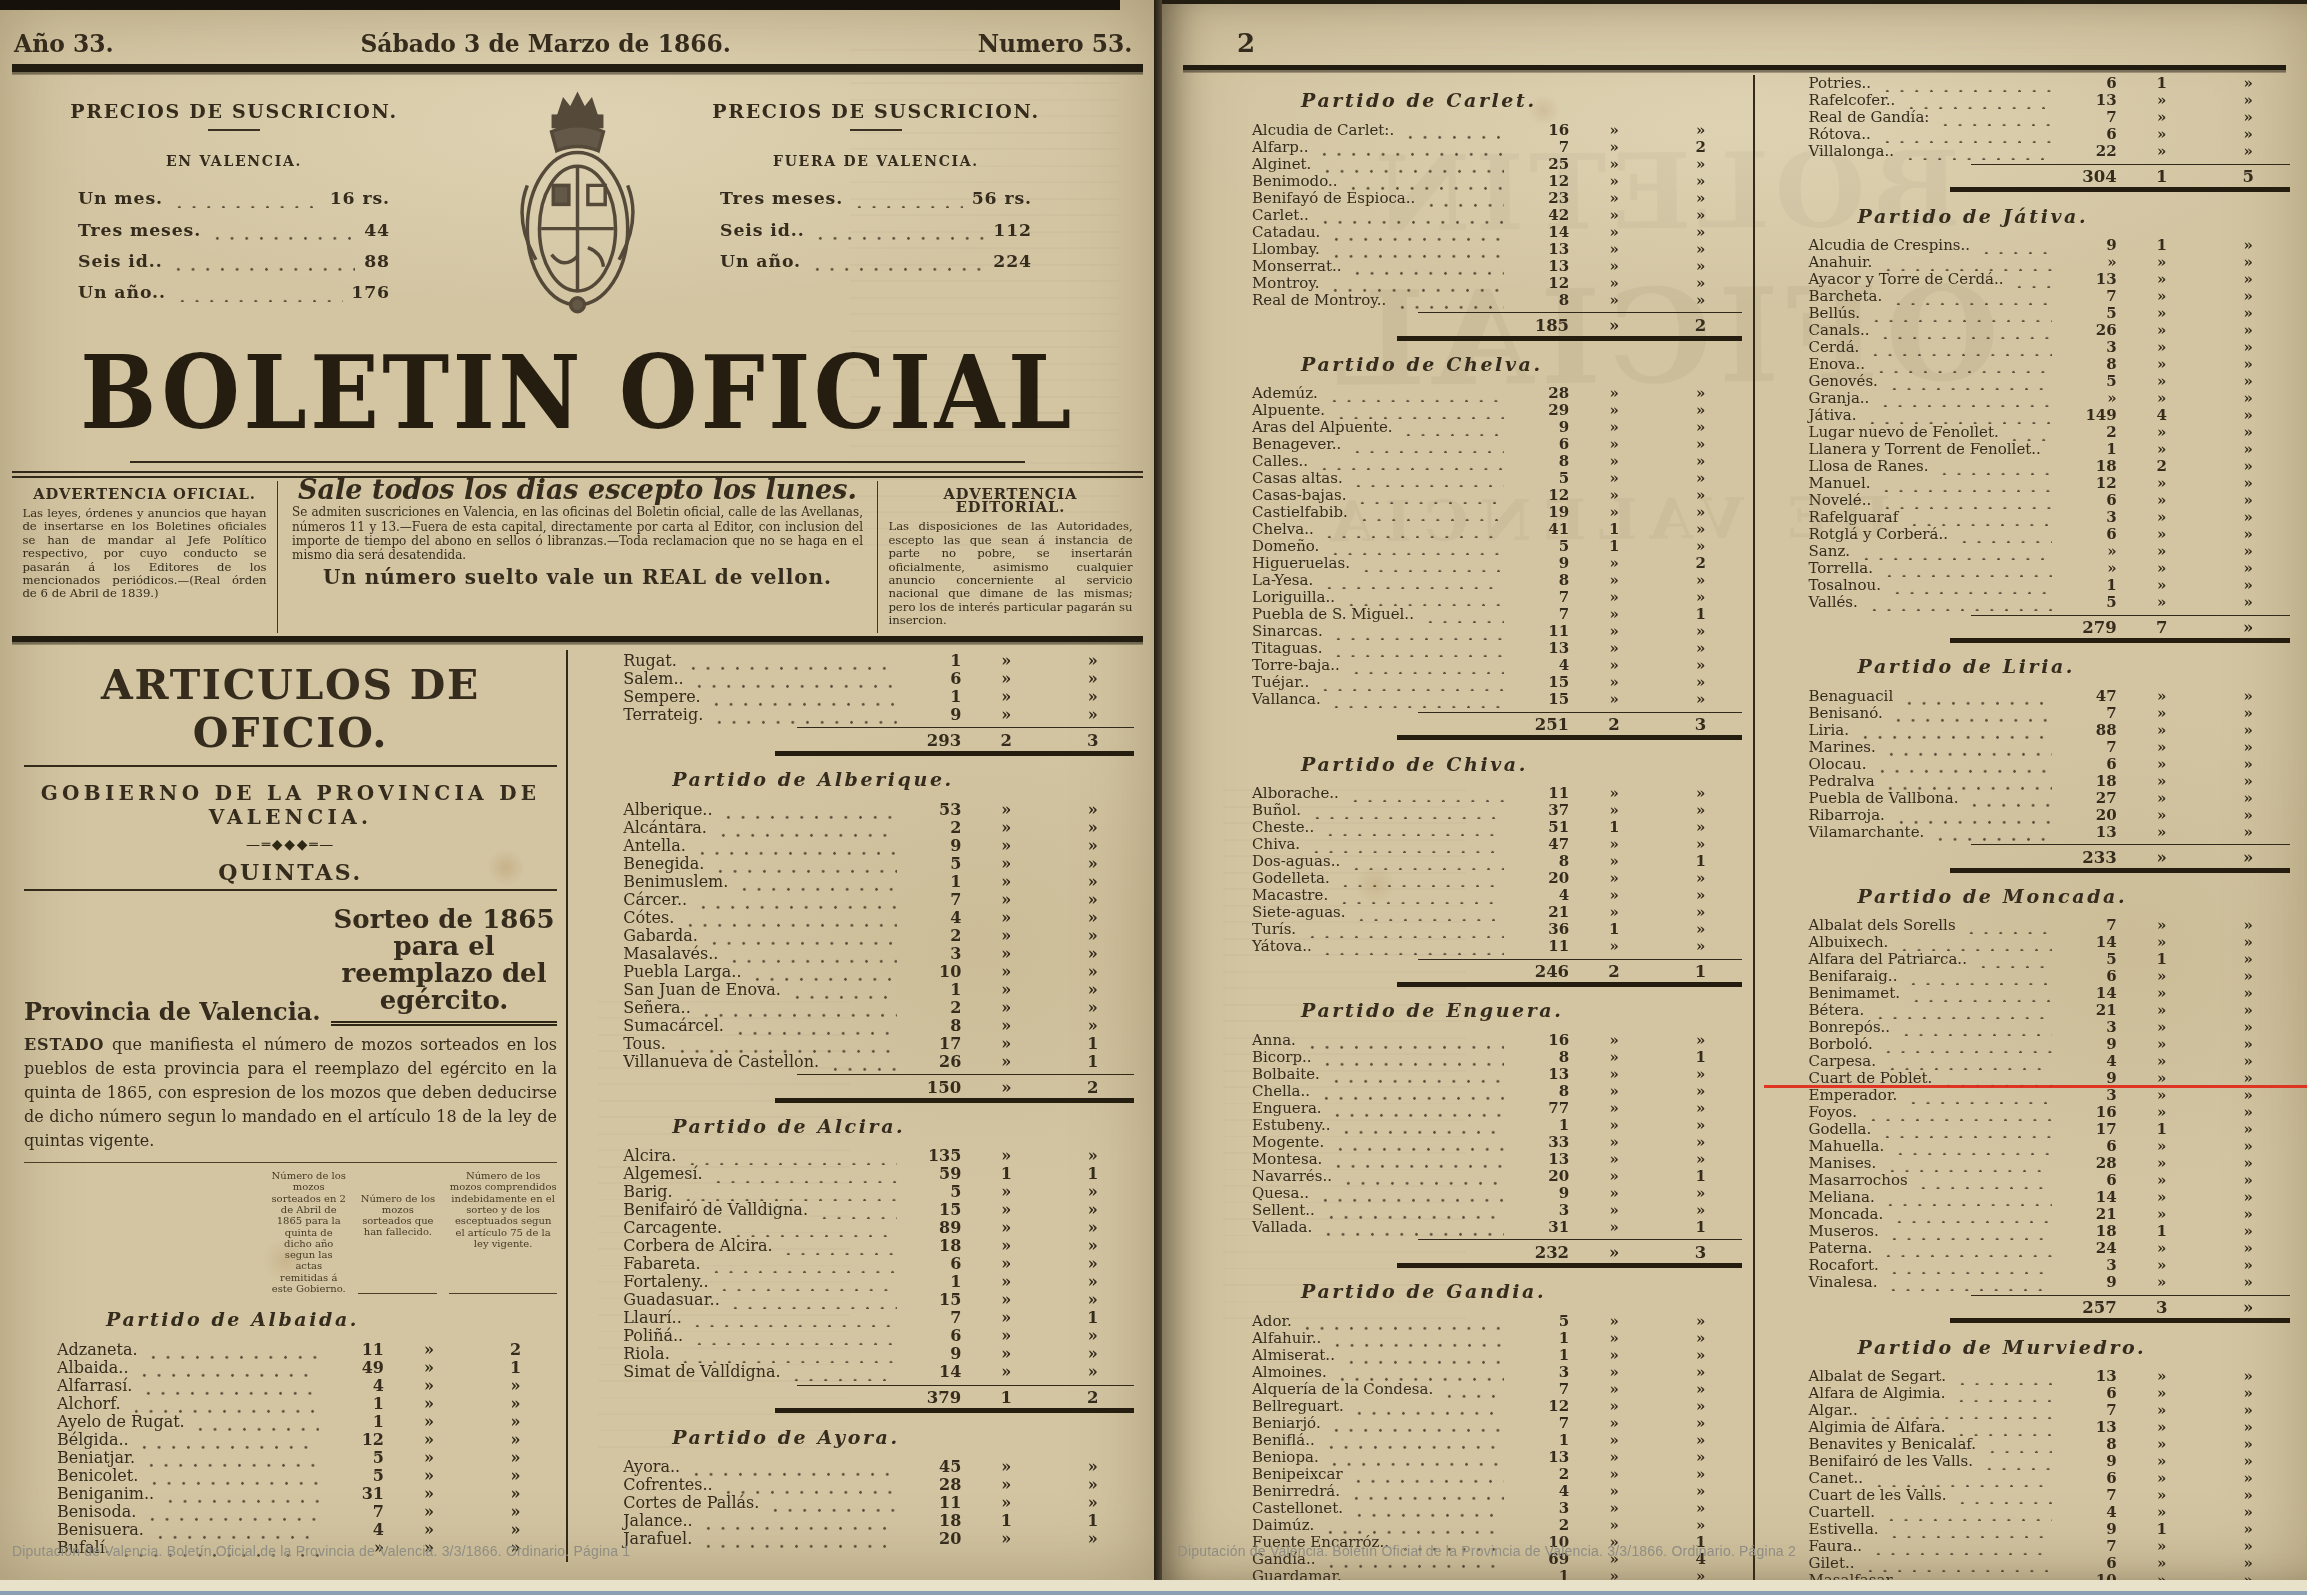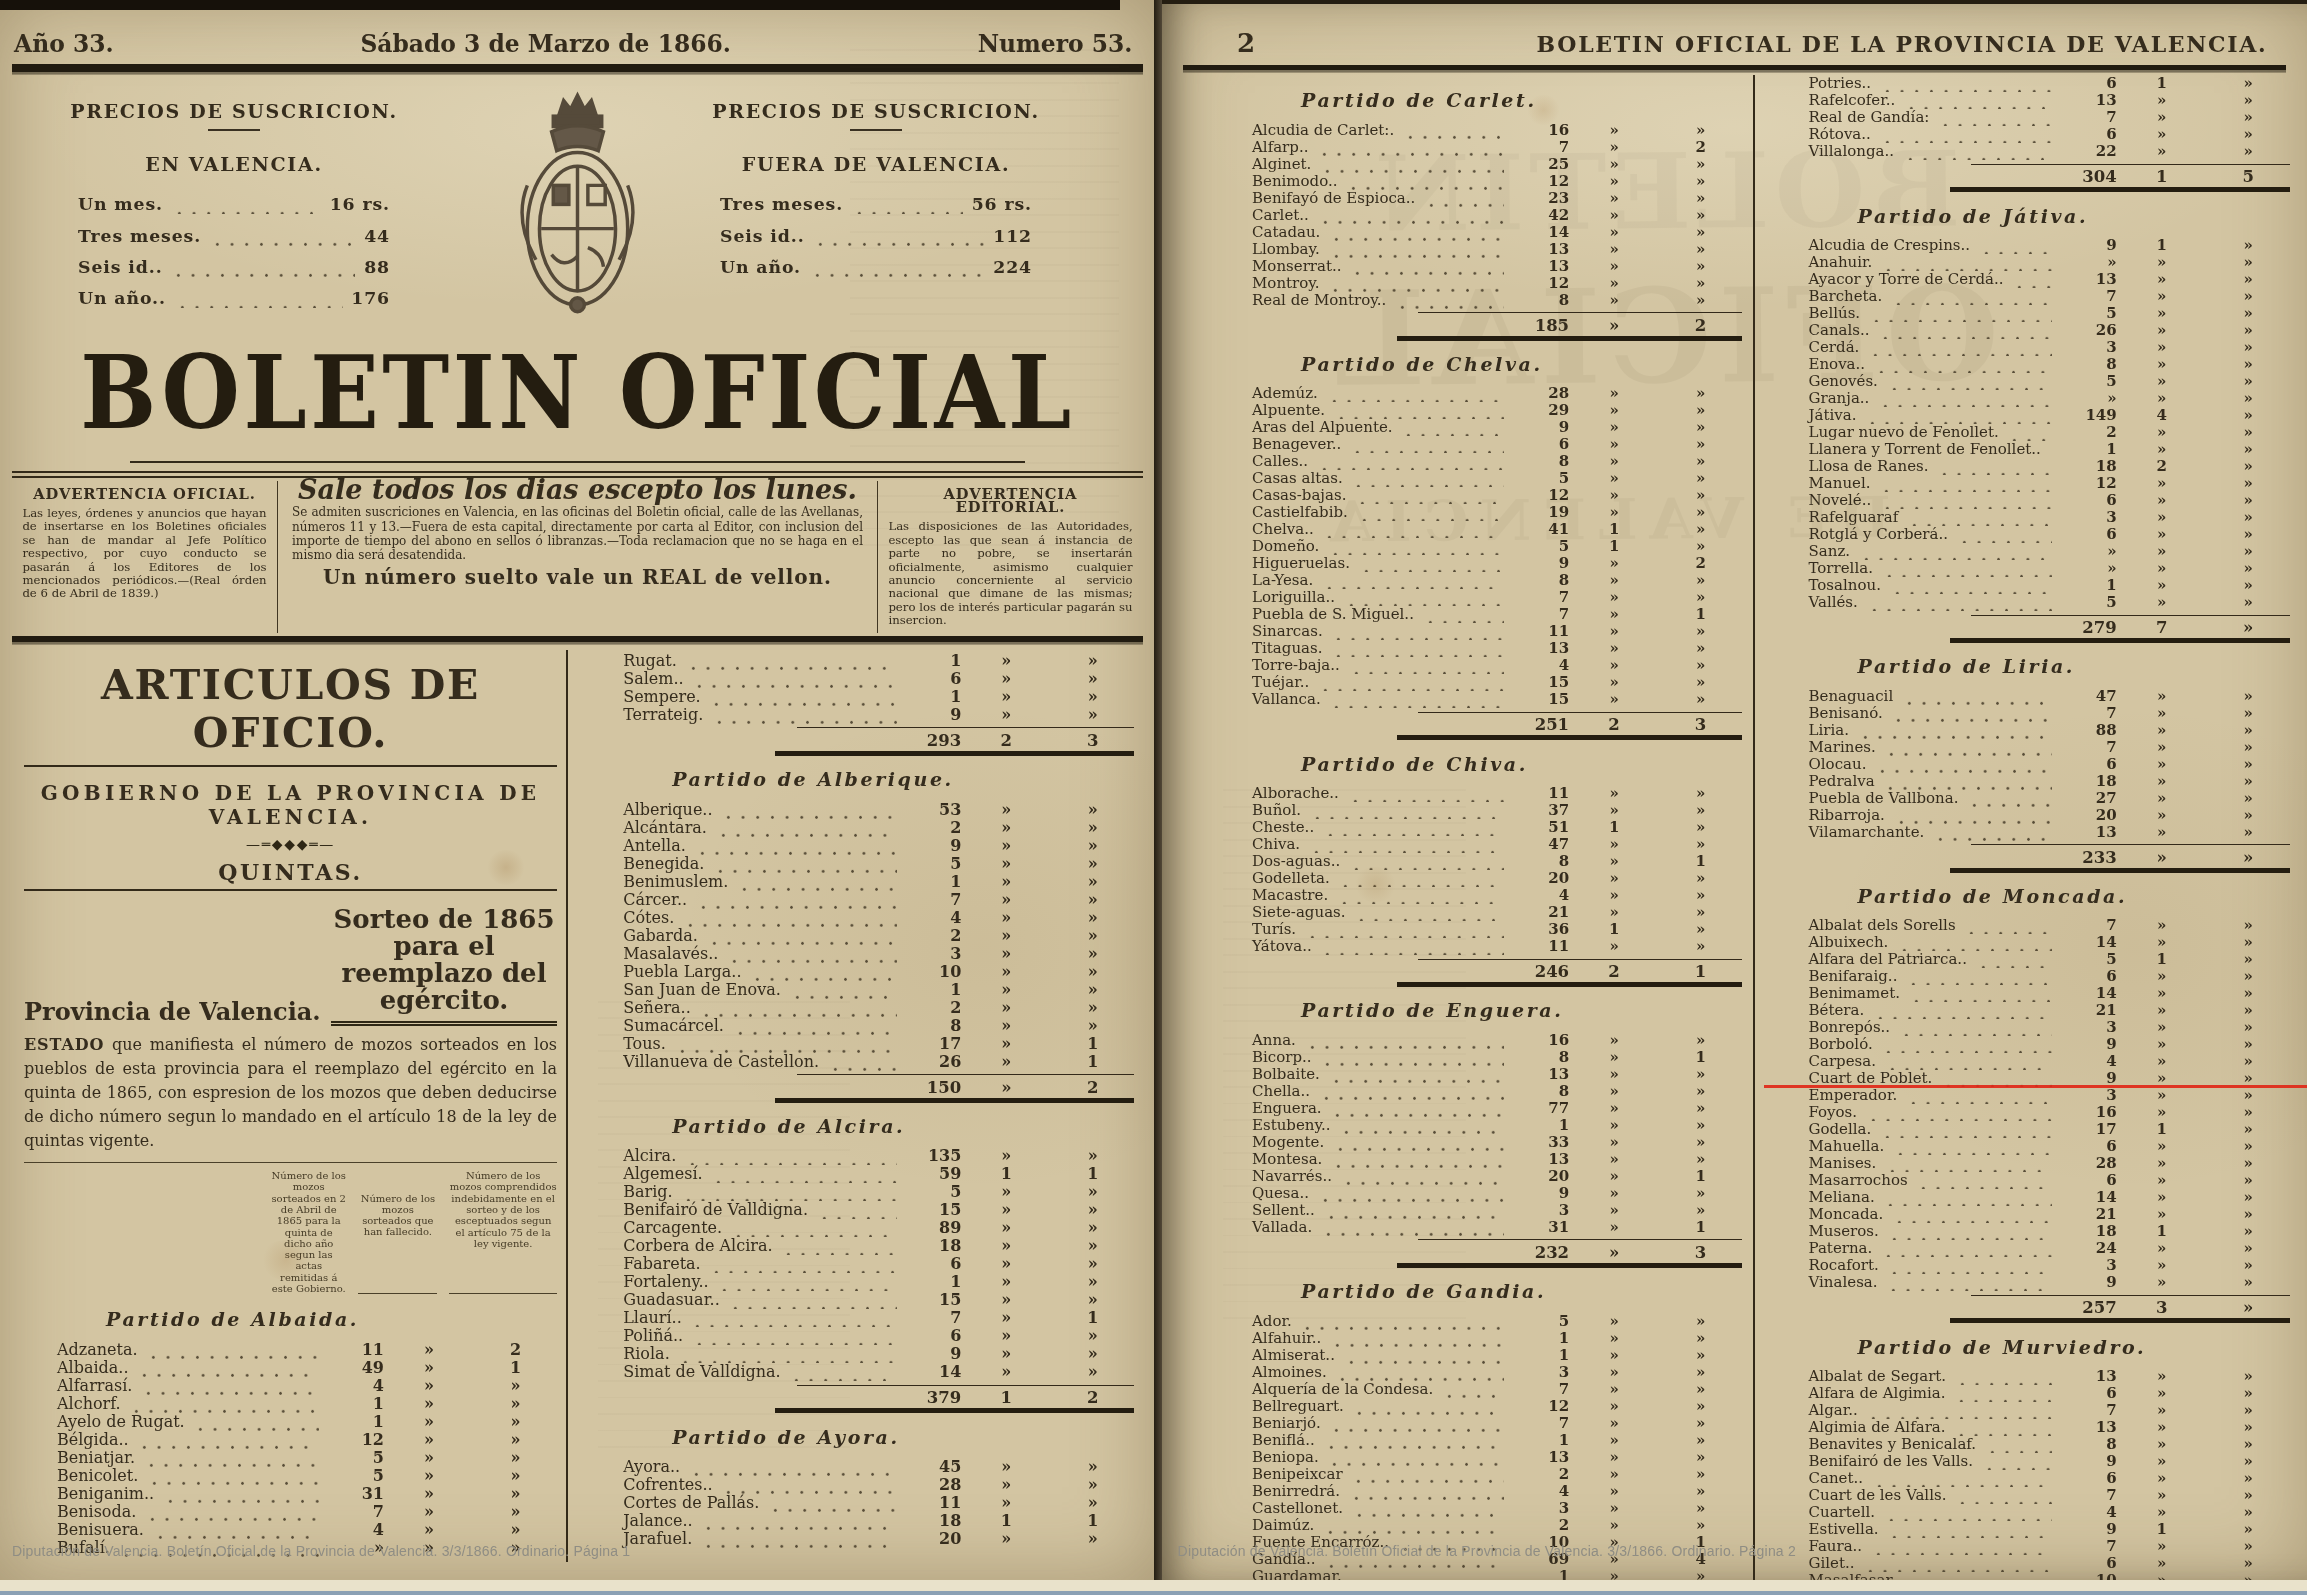--- a/index.html
+++ b/index.html
@@ -25,21 +25,21 @@
   .footer-note{position:absolute;bottom:21px;font-family:"Liberation Sans",sans-serif;
     font-size:14px;color:#8f8d84;letter-spacing:0.2px;}
   
   .p1-head{position:relative;display:flex;justify-content:space-between;align-items:baseline;
     padding:29.5px 22.5px 5.2px 14px;font-weight:bold;font-size:23.4px;}
   .rule-heavy{border:0;height:7.8px;background:#211b10;margin:1.7px 12px;box-shadow:0 2.6px 0 rgba(33,27,16,.5);}
   .masthead{position:relative;height:260px;}
   .pricebox{position:absolute;top:26px;width:364px;text-align:center;}
   .pricebox .pb-title{font-weight:bold;font-size:19px;letter-spacing:1.7px;}
   .pricebox .pb-rule{width:52px;border-bottom:2.6px solid #3a3122;margin:7px auto 22.5px;}
-  .pricebox .pb-sub{font-weight:bold;font-size:19px;letter-spacing:1.7px;margin-bottom:19px;}
+  .pricebox .pb-sub{font-weight:bold;font-size:14px;letter-spacing:1.7px;margin-bottom:19px;}
   .pricebox .prow{display:flex;align-items:baseline;font-size:17.3px;font-weight:bold;
     padding:0 26px;margin:11.3px 0;letter-spacing:0.9px;}
   .pb-left{left:52px;}
   .pb-right{left:694px;}
   .crown-wrap{position:absolute;left:491px;top:7px;width:173px;height:252px;opacity:.88;}
   .big-title{text-align:center;font-weight:bold;font-size:90px;letter-spacing:3.5px;
     margin:5.2px 0 0;transform:scaleY(1.12);color:#241d10;}
   .title-rule{border:0;border-top:2.6px solid #332a19;margin:15.6px 130px 8.7px;}
   .sub-title{text-align:center;font-weight:bold;font-size:37px;letter-spacing:8.7px;color:#2b2313;margin:7px 0 14px;}
   .rule-thin{border:0;border-top:2.6px solid #332a19;margin:0 12px;}
@@ -627,21 +627,20 @@
 
 <div class="page" id="page2">
   <div class="topedge2"></div>
   <div class="ghost" style="left:165px;top:260px;font-size:130px;letter-spacing:7px;">OFICIAL</div>
   <div class="ghost" style="left:208px;top:130px;font-size:104px;letter-spacing:5.2px;opacity:.045;">BOLETIN</div>
   <div class="ghost" style="left:156px;top:486px;font-size:56px;letter-spacing:12px;opacity:.05;">DE VALENCIA</div>
   <div class="ghostlines" style="left:61px;top:781px;width:243px;height:538px;"></div>
 
   <div class="p2-head">
     <span class="p2-num">2</span>
-    <span class="p2-title">BOLETIN OFICIAL DE LA PROVINCIA DE VALENCIA.</span>
   </div>
   <hr class="rule-heavy" style="height:5.2px;margin:0 21px 3.5px;">
 
   <div class="p2cols">
     <div class="p2col1">
       <div>
           <div class="section">
             <div class="sec-title">Partido de Carlet.</div>
             <div class="row">
               <span class="town">Alcudia de Carlet:.</span>

